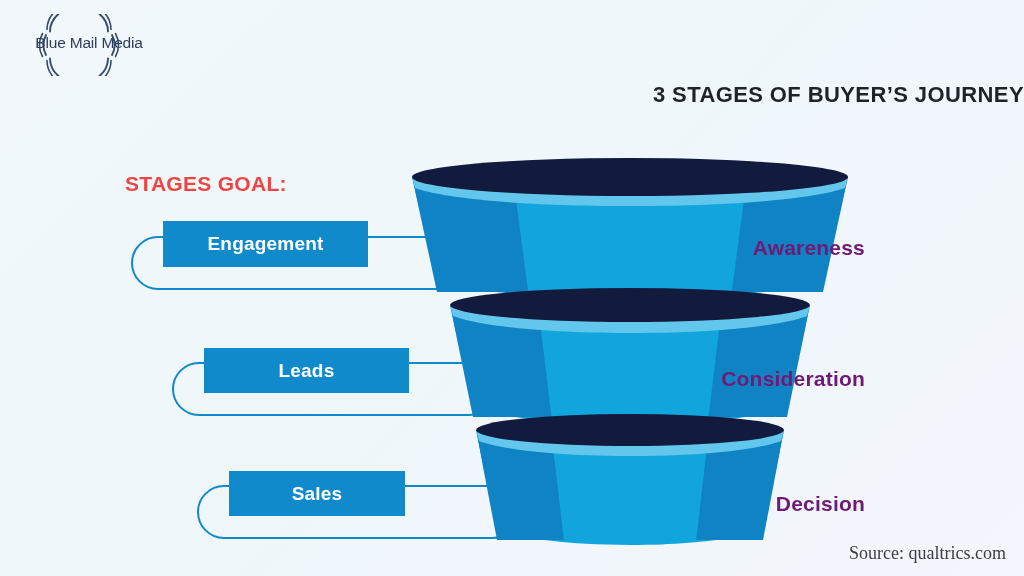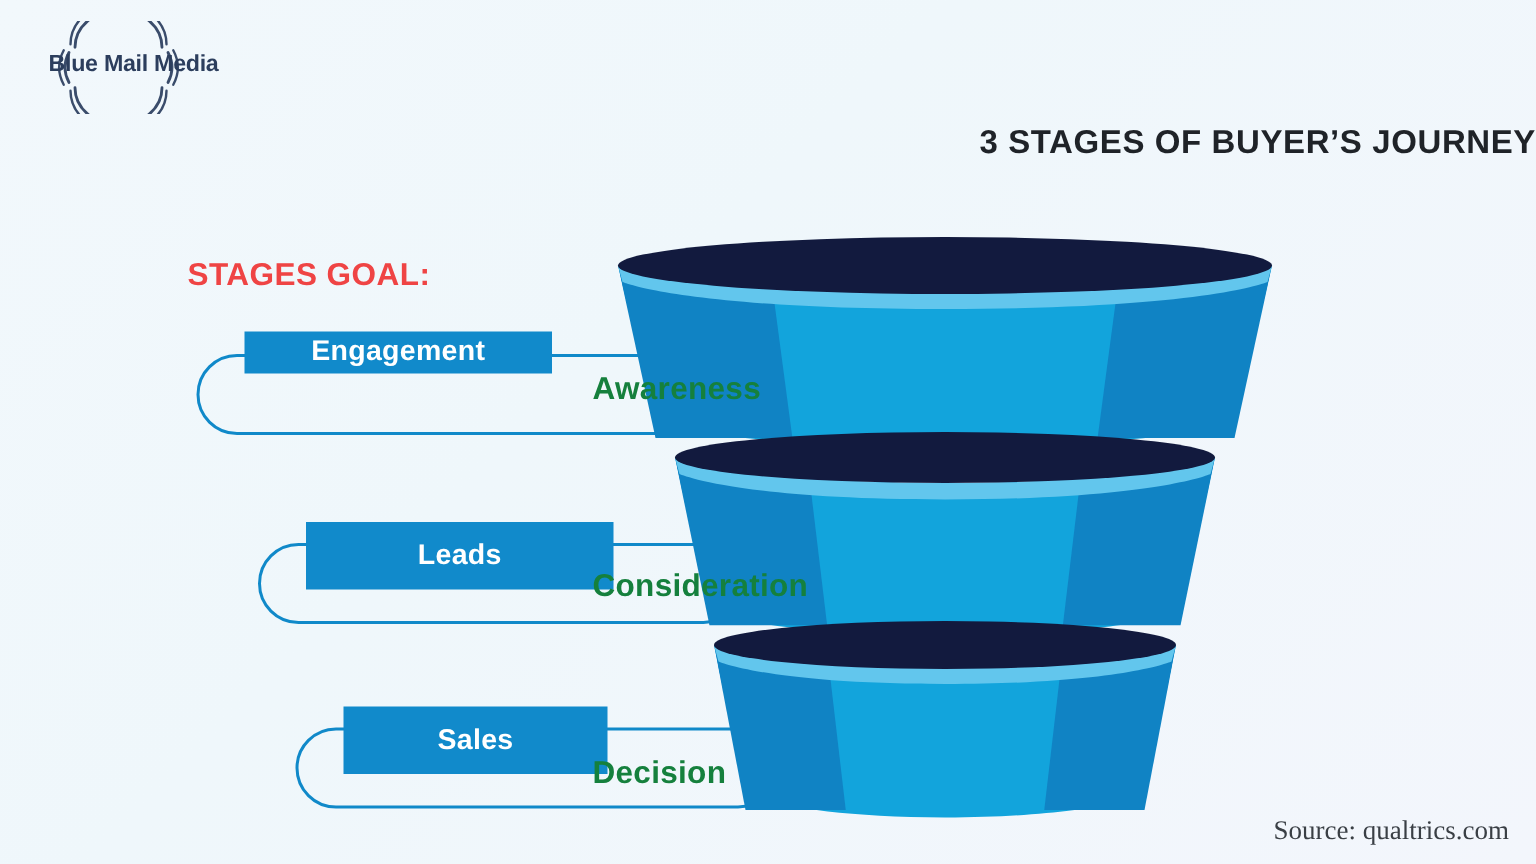--- a/index.html
+++ b/index.html
@@ -35,31 +35,31 @@
     position:absolute;background:#118ACB;
     display:flex;align-items:center;justify-content:center;
     color:#FFFFFF;font-size:19px;font-weight:bold;letter-spacing:.2px;
   }
 
   
   #conn-1{left:131px;top:236px;width:330px;height:50px;}
   #conn-2{left:172px;top:362px;width:320px;height:50px;}
   #conn-3{left:197px;top:485px;width:318px;height:50px;}
 
-  #label-1{left:163px;top:221px;width:205px;height:28px;}
+  #label-1{left:163px;top:221px;width:205px;height:46px;}
   #label-2{left:204px;top:348px;width:205px;height:45px;}
   #label-3{left:229px;top:471px;width:176px;height:45px;}
 
   
   #funnel{left:395px;top:155px;width:470px;height:400px;}
   #funnel svg{display:block;}
   .funnel-label{
-    position:absolute;color:#15803d;font-weight:bold;
-    font-size:21px;letter-spacing:.2px;text-align:left;
-    width:470px;left:395px;margin-top:12px;
+    position:absolute;color:#701a75;font-weight:bold;
+    font-size:21px;letter-spacing:.2px;text-align:right;
+    width:470px;left:395px;
   }
   #flabel-1{top:236px;}
   #flabel-2{top:367px;}
   #flabel-3{top:492px;}
 
   
   #source{
     right:18px;bottom:12px;
     font-size:18px;color:#3A3F45;font-family:Liberation Serif, serif;
   }
@@ -76,21 +76,21 @@
       <path d="M94 44.5 A28 24 0 0 1 36 44.5"></path>
     </g>
     <g fill="none" stroke="#3A4C6B" stroke-width="1.6" stroke-linecap="round">
       <path d="M28.5 42.5 A32 27.5 0 0 1 28.5 19.5"></path>
       <path d="M33 15.5 A32 27.5 0 0 1 97 15.5"></path>
       <path d="M101.5 19.5 A32 27.5 0 0 1 101.5 42.5"></path>
       <path d="M97 46.5 A32 27.5 0 0 1 33 46.5"></path>
     </g>
   </svg>
   <div style="position:absolute;left:0;top:20px;width:150px;text-align:center;
-              font-size:15.5px;font-weight:bold;color:#2C3E5D;letter-spacing:-.2px;">Blue Mail Media</div>
+              font-size:15.5px;font-weight:normal;color:#2C3E5D;letter-spacing:-.2px;">Blue Mail Media</div>
 </div>
 
 <div class="stage" id="title">3 STAGES OF BUYER’S JOURNEY</div>
 
 <div class="stage" id="goal-heading">STAGES GOAL:</div>
 
 <div class="connector" id="conn-1"></div>
 <div class="connector" id="conn-2"></div>
 <div class="connector" id="conn-3"></div>
 

